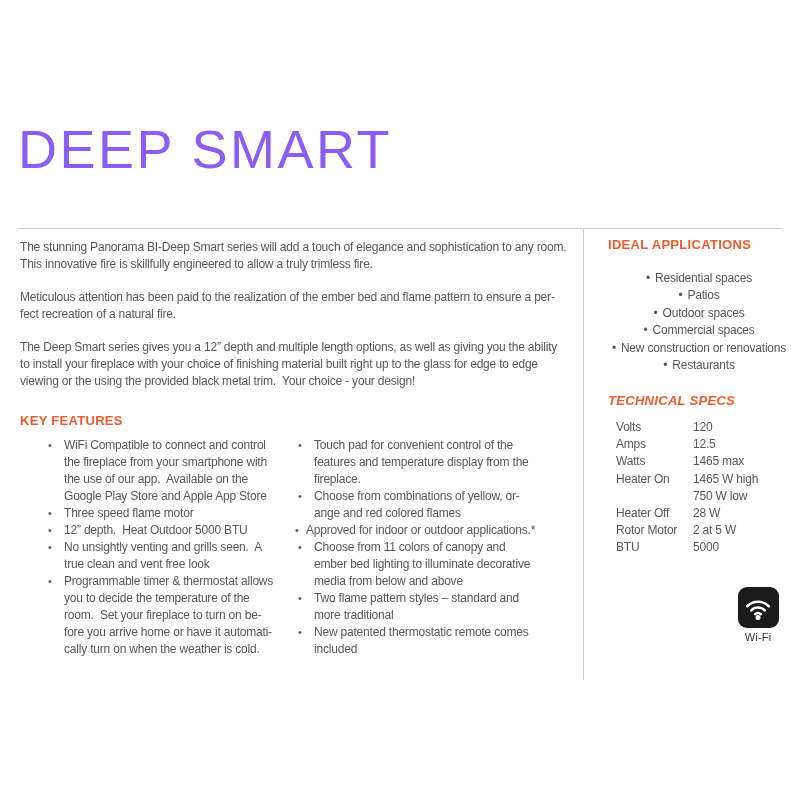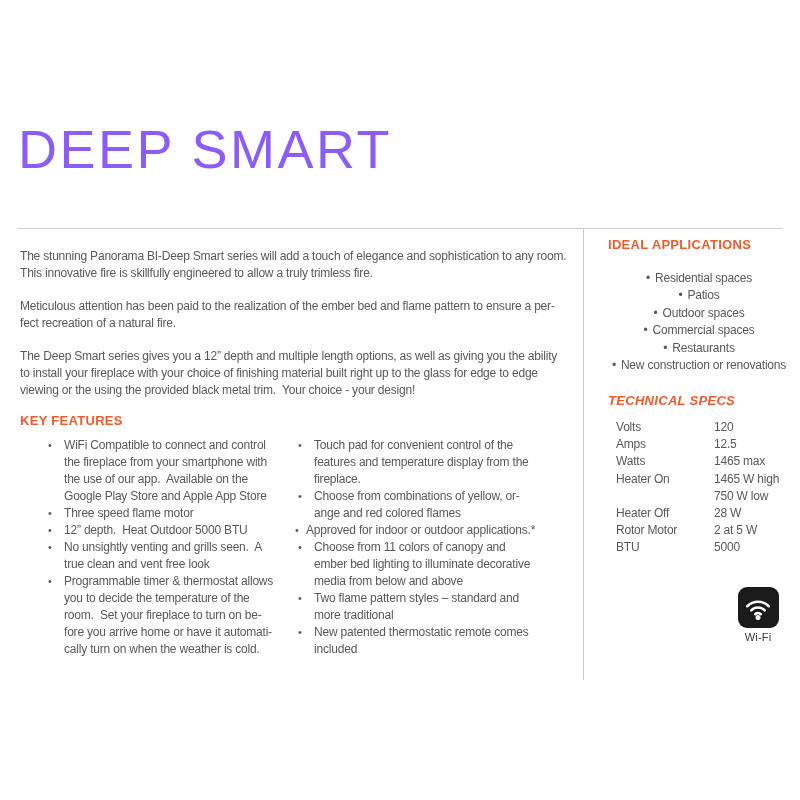--- a/index.html
+++ b/index.html
@@ -9,41 +9,41 @@
   }
   .abs{position:absolute;}
   .page-title{
     left:18px;top:118px;
     font-size:54px;font-weight:300;letter-spacing:2.5px;color:#8b5cf6;
   }
   .rule-h{left:18px;top:228px;width:764px;height:1px;background:#cccccc;}
   .rule-v{left:583px;top:228px;width:1px;height:452px;background:#cccccc;}
   .body-text{font-size:12px;line-height:17px;letter-spacing:-0.2px;color:#57585a;}
   .intro{left:20px;top:236px;width:560px;}
-  .intro p{margin:12px 0 16px 0;white-space:pre-wrap;}
+  .intro p{margin:3px 0 16px 0;white-space:pre-wrap;}
   .orange-heading{
     font-size:13px;font-weight:700;letter-spacing:0.3px;color:#f15a2b;
   }
   .kf-heading{left:20px;top:413px;}
   .bullet-col{width:272px;}
   .col-left{left:48px;top:437px;}
   .col-right{left:298px;top:437px;}
   .li{display:flex;margin:0;}
   .blt{width:16px;flex:0 0 16px;font-size:11px;line-height:17px;color:#57585a;}
   .li .txt{flex:1;white-space:pre-wrap;}
   .li.tight .blt{flex:0 0 11px;width:11px;margin-left:-3px;}
   .sb-heading-1{left:608px;top:237px;}
   .app-list{left:608px;top:270px;width:182px;}
   .app-item{line-height:17.4px;white-space:pre;text-align:center;}
   .app-item .blt2{margin-right:5px;}
   .sb-heading-2{left:608px;top:393px;font-style:italic;}
   .spec-table{left:616px;top:419px;width:172px;}
   .spec-row{display:flex;line-height:17.2px;}
   .spec-label{flex:0 0 77px;}
-  .spec-value{flex:1;margin-left:21px;}
+  .spec-value{flex:1;}
   .wifi-wrap{left:737px;top:587px;width:42px;text-align:center;}
   .wifi-badge{
     width:41px;height:41px;background:#1b1b1b;border-radius:9px;
     display:flex;align-items:center;justify-content:center;margin:0 auto;
   }
   .wifi-label{font-size:11px;letter-spacing:0.2px;color:#3a3a3a;margin-top:3px;}
 </style>
 </head>
 <body>
 
@@ -129,22 +129,22 @@
   </div>
 </div>
 
 <div class="abs orange-heading sb-heading-1">IDEAL APPLICATIONS</div>
 
 <div class="abs body-text app-list">
   <div class="app-item"><span class="blt2">•</span><span>Residential spaces</span></div>
   <div class="app-item"><span class="blt2">•</span><span>Patios</span></div>
   <div class="app-item"><span class="blt2">•</span><span>Outdoor spaces</span></div>
   <div class="app-item"><span class="blt2">•</span><span>Commercial spaces</span></div>
+  <div class="app-item"><span class="blt2">•</span><span>New construction or renovations</span></div>
   <div class="app-item"><span class="blt2">•</span><span>Restaurants</span></div>
-  <div class="app-item"><span class="blt2">•</span><span>New construction or renovations</span></div>
 </div>
 
 <div class="abs orange-heading sb-heading-2">TECHNICAL SPECS</div>
 
 <div class="abs body-text spec-table">
   <div class="spec-row">
     <span class="spec-label">Volts</span>
     <span class="spec-value">120</span>
   </div>
   <div class="spec-row">

